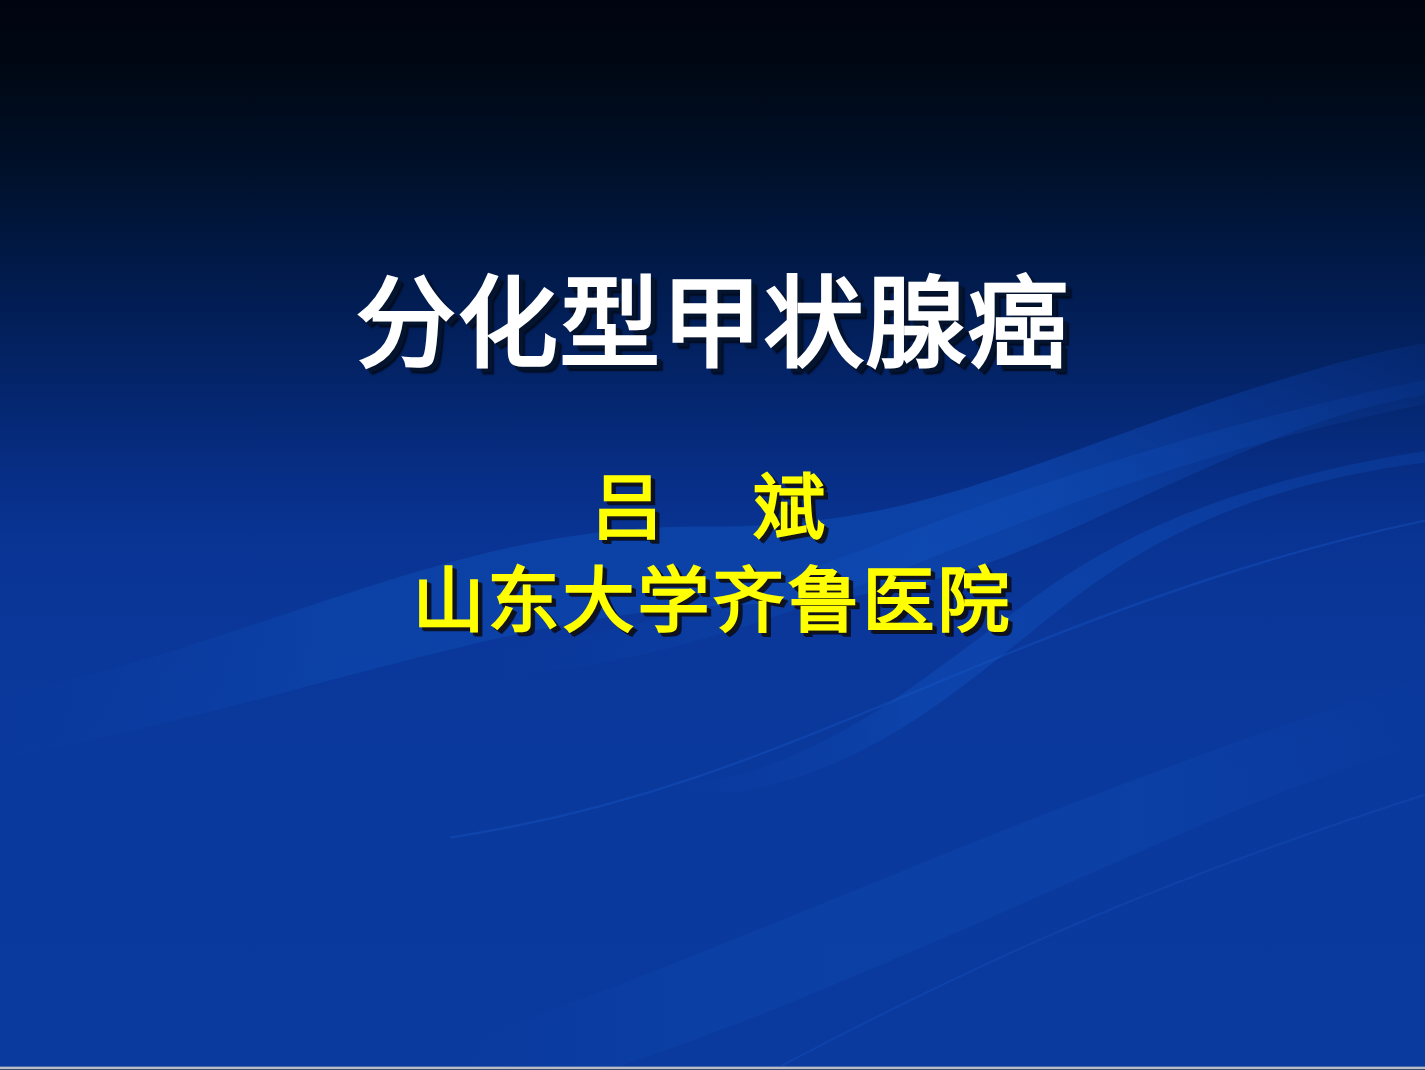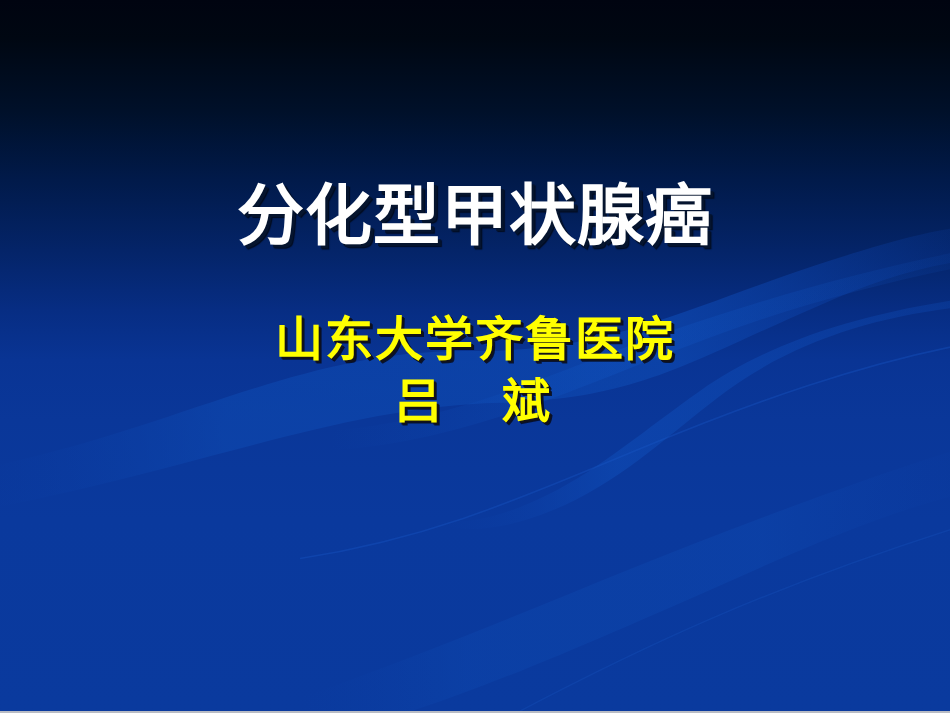--- a/index.html
+++ b/index.html
@@ -146,18 +146,18 @@
     </svg>
   </div>
 
   <div class="content">
 
     <div class="title-block">
       <div class="title-line">分化型甲状腺癌</div>
     </div>
 
     <div class="subtitle-block">
+      <div class="subtitle-line author">吕　斌</div>
       <div class="subtitle-line">山东大学齐鲁医院</div>
-      <div class="subtitle-line author">吕　斌</div>
     </div>
 
   </div>
 </div>
 
 </body></html>

